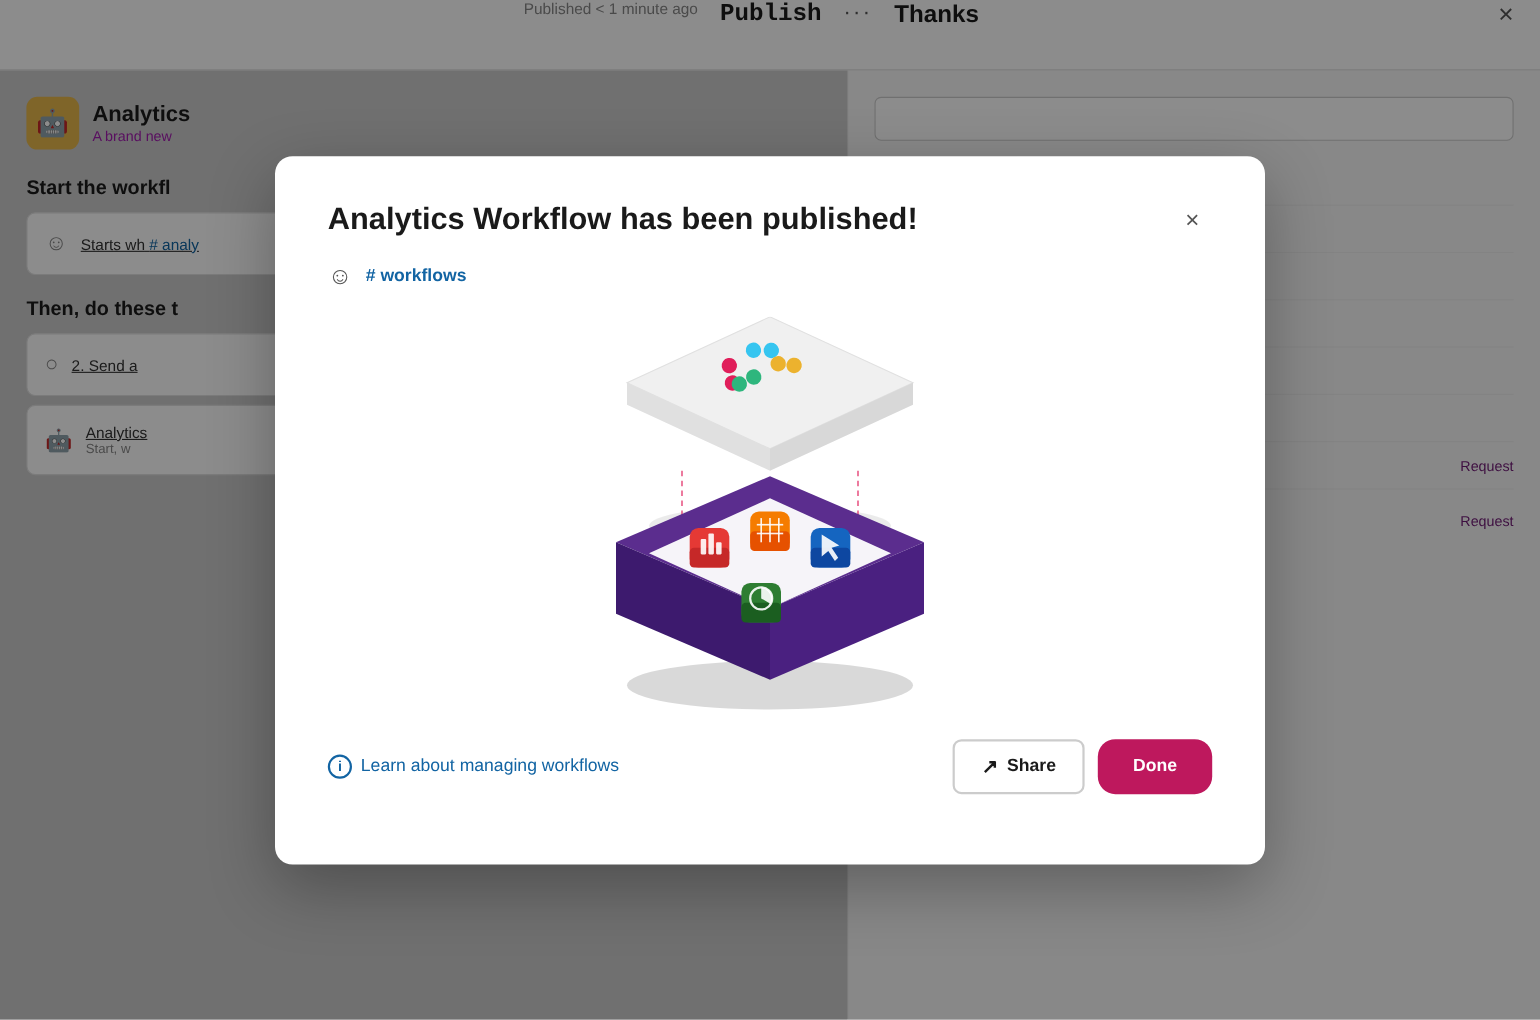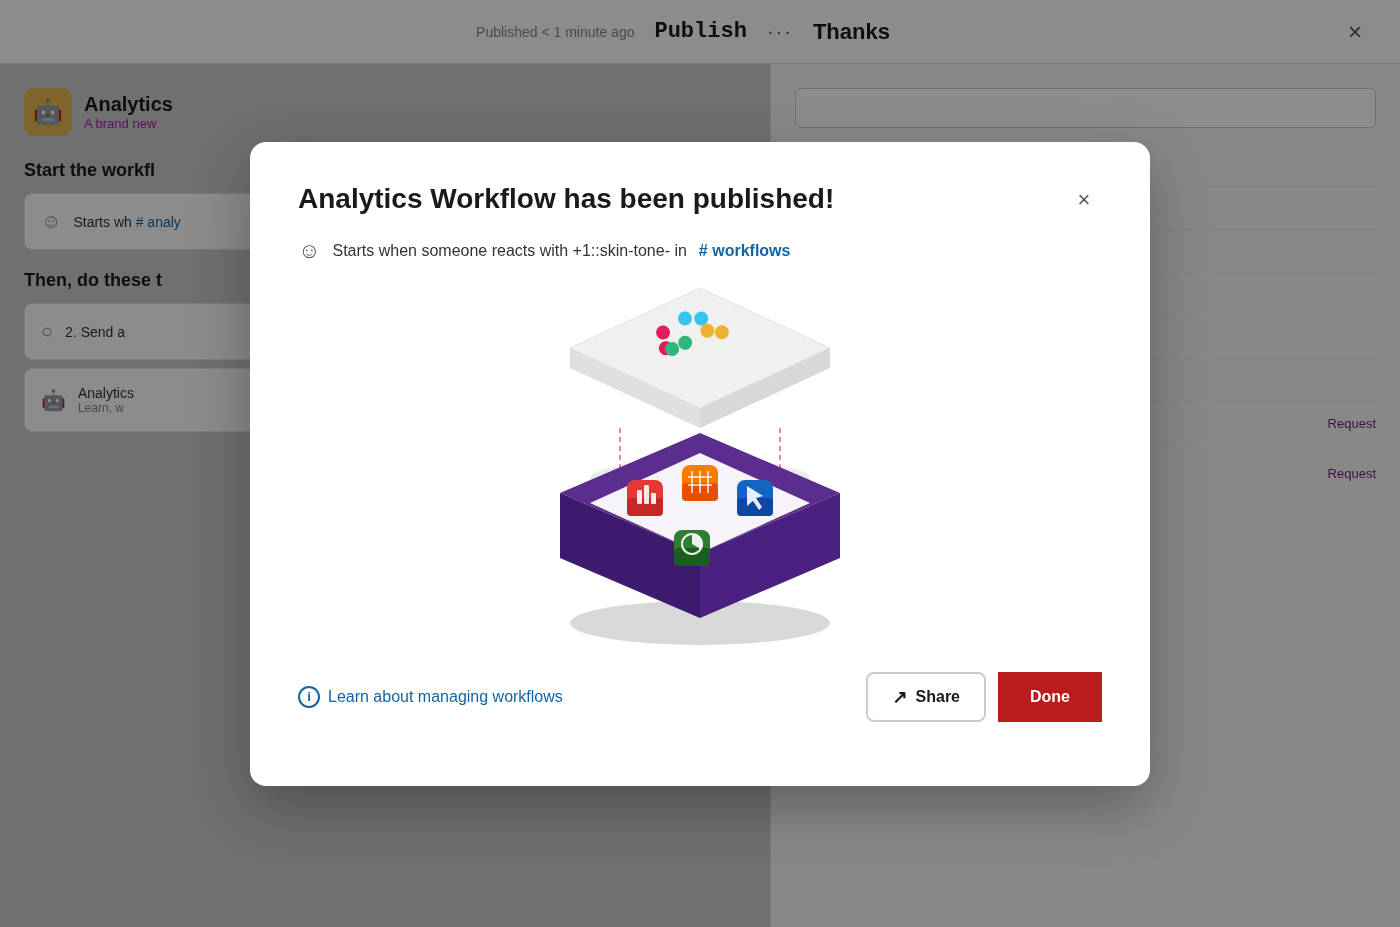--- a/index.html
+++ b/index.html
@@ -21,22 +21,22 @@
     }
 
     
     .top-bar {
       position: absolute;
       top: 0; left: 0; right: 0;
       height: 64px;
       background: #fff;
       border-bottom: 1px solid #ddd;
       display: flex;
-      align-items: center;
-      padding: 0 38px;
+      align-items: flex-start;
+      padding: 0 24px;
       gap: 20px;
     }
     .top-bar-status {
       color: #888;
       font-size: 14px;
       margin-left: auto;
     }
     .top-bar-publish {
       font-size: 22px;
       font-weight: 700;
@@ -113,20 +113,21 @@
       align-items: center;
       gap: 12px;
     }
     .bg-card-icon {
       font-size: 20px;
       color: #888;
     }
     .bg-card-text {
       font-size: 14px;
       color: #333;
+      text-decoration: underline;
     }
     .bg-card-link {
       color: #1264a3;
     }
 
     .bg-section-title2 {
       font-size: 18px;
       font-weight: 700;
       color: #1a1a1a;
       margin: 20px 0 12px;
@@ -315,22 +316,22 @@
       cursor: pointer;
       display: flex;
       align-items: center;
       gap: 8px;
       color: #1a1a1a;
     }
 
     .btn-done {
       padding: 12px 32px;
       border: none;
-      border-radius: 0;
-      background: #b91c1c;
+      border-radius: 16px;
+      background: #be185d;
       color: #fff;
       font-size: 16px;
       font-weight: 700;
       cursor: pointer;
     }
   </style>
 </head>
 <body>
 
 <div class="bg-page"></div>
@@ -366,21 +367,21 @@
 
   <div class="bg-steps-card">
     <span class="bg-card-icon">○</span>
     <span class="bg-card-text">2. Send a</span>
   </div>
 
   <div class="bg-steps-card">
     <span class="bg-card-icon">🤖</span>
     <div>
       <div class="bg-card-text">Analytics</div>
-      <div style="font-size:12px;color:#888;">Learn, w</div>
+      <div style="font-size:12px;color:#888;">Start, w</div>
     </div>
   </div>
 </div>
 
 <div class="bg-right">
   <div class="bg-search"></div>
   <div class="bg-right-row">
       <span class="bg-right-chevron">›</span>
     </div>
   <div class="bg-right-row">
@@ -416,21 +417,20 @@
 <div class="overlay"></div>
 
 <div class="modal">
   <div class="modal-header">
     <h1 class="modal-title">Analytics Workflow has been published!</h1>
     <button class="modal-close">×</button>
   </div>
 
   <div class="modal-trigger">
     <span class="modal-trigger-icon">☺</span>
-    <span>Starts when someone reacts with +1::skin-tone- in</span>
     <a class="modal-trigger-link" href="#"># workflows</a>
   </div>
 
   <div class="modal-illustration">
     <svg class="illustration-svg" viewBox="0 0 380 360" xmlns="http://www.w3.org/2000/svg">
 
       <g transform="translate(190, 110)">
 
         <ellipse cx="0" cy="80" rx="110" ry="18" fill="rgba(0,0,0,0.08)"></ellipse>
 

